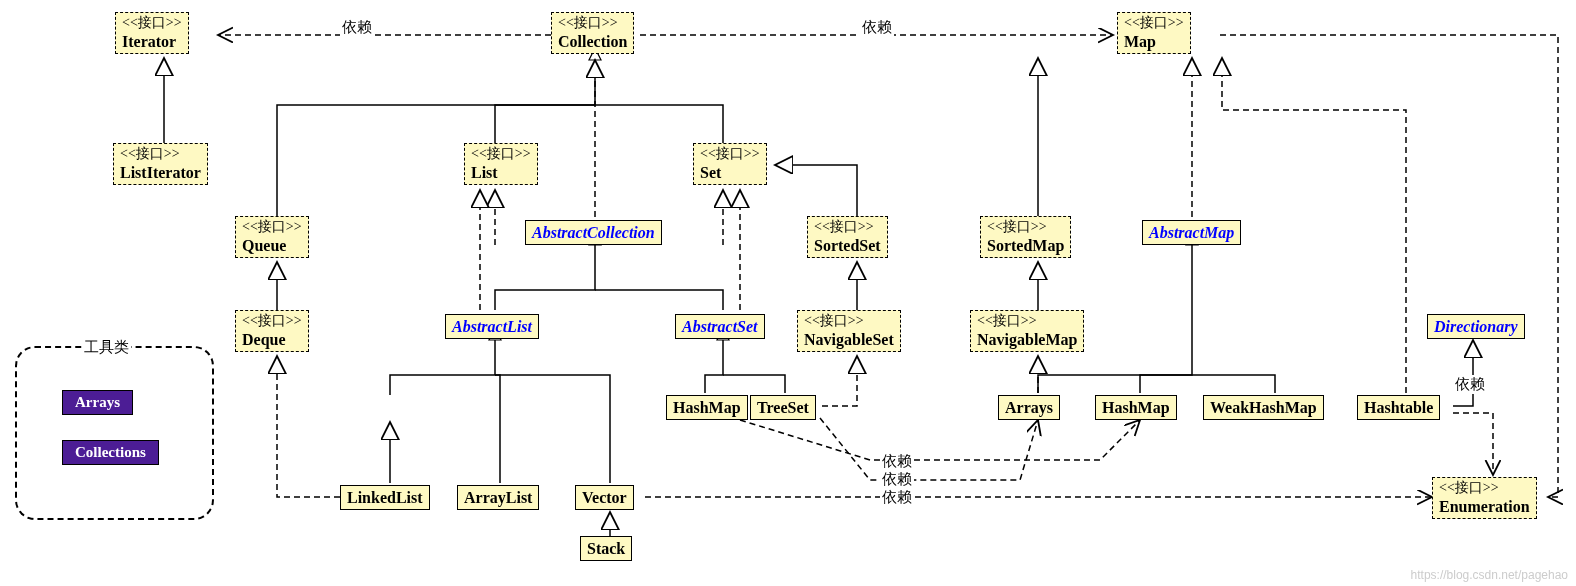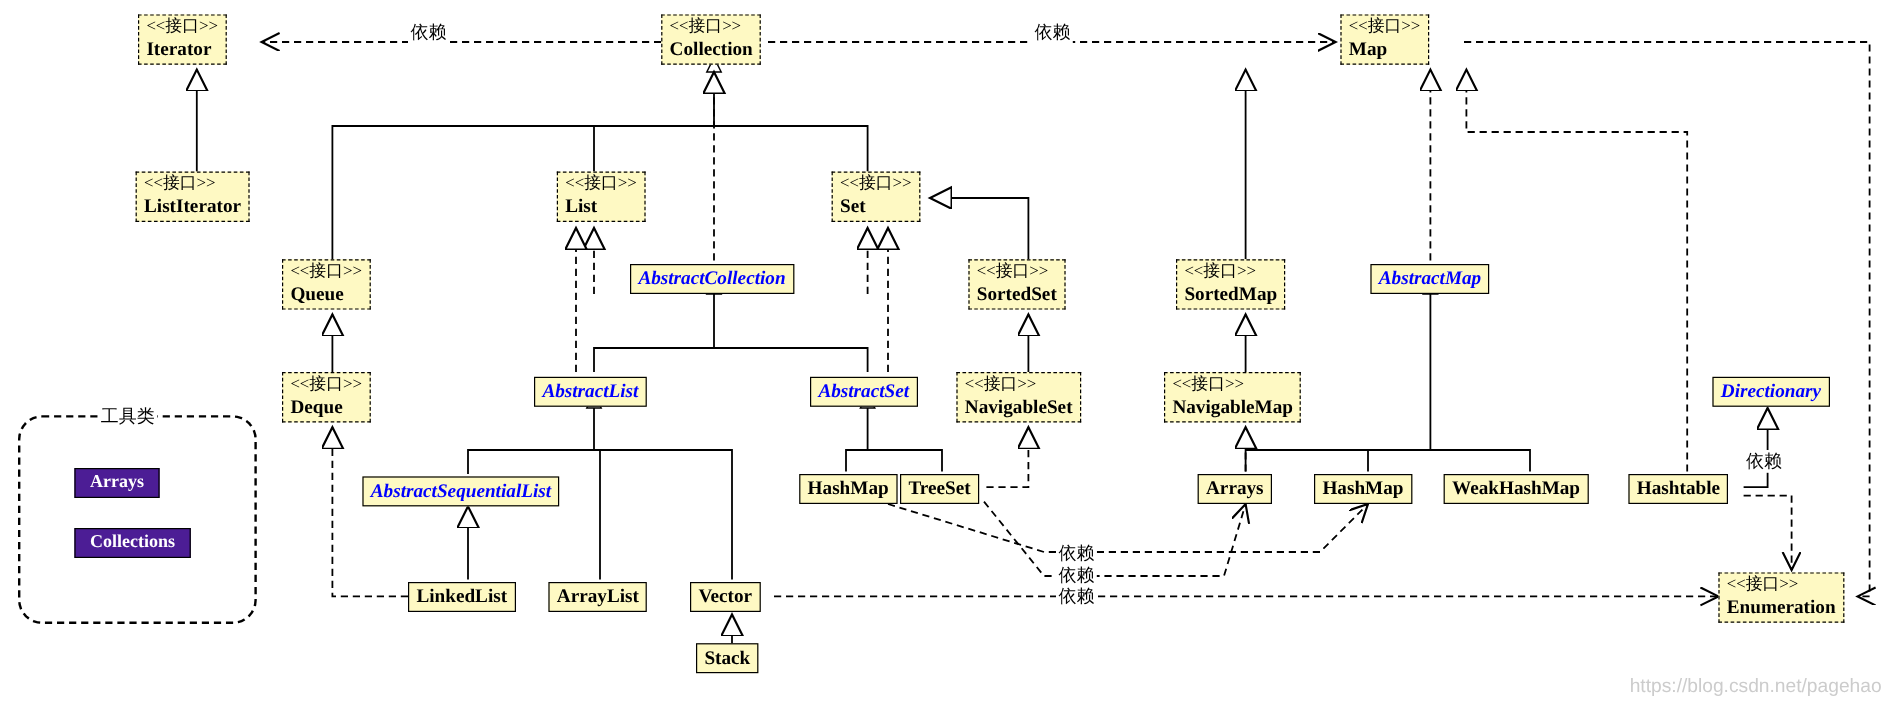--- a/index.html
+++ b/index.html
@@ -5,21 +5,21 @@
 body{margin:0;padding:0;font-family:"Times New Roman",serif;background:#fff}
 .canvas{position:relative;width:1576px;height:586px}
 .box{position:absolute;border:1px solid #000;background:#fef9c3;text-align:left;padding:2px 6px;font-size:16px;font-weight:bold;line-height:1.2}
 .iface{border:1.5px dashed #000}
 .abstract{color:#00f;font-style:italic}
 .stereo{font-size:14px;font-weight:normal;display:block}
 .util{position:absolute;background:#4c1d95;color:#fff;border:1px solid #000;padding:3px 12px;font-size:15px;font-weight:bold}
 .utilbox{position:absolute;border:2px dashed #000;border-radius:20px}
 .lbl{position:absolute;font-size:15px;background:#fff;padding:0 2px}
 svg{position:absolute;top:0;left:0;pointer-events:none}
-.watermark{position:absolute;right:8px;bottom:4px;color:#ccc;font-size:16px;font-family:Arial}
+.watermark{position:absolute;right:8px;bottom:4px;color:#ccc;font-size:12px;font-family:Arial}
 </style>
 </head>
 <body>
 
 <div class="canvas">
 
 <svg width="1576" height="586">
 <defs>
 <marker id="tri" markerWidth="14" markerHeight="14" refX="12" refY="6" orient="auto">
           <path d="M0,0 L12,6 L0,12 Z" fill="#fff" stroke="#000" stroke-width="1.2"></path>
@@ -123,21 +123,20 @@
 <div class="box iface" style="left:980px;top:216px"><span class="stereo">&lt;&lt;接口&gt;&gt;</span><span>SortedMap</span></div>
 <div class="box abstract" style="left:1142px;top:220px">AbstractMap</div>
 
 <div class="box iface" style="left:235px;top:310px"><span class="stereo">&lt;&lt;接口&gt;&gt;</span><span>Deque</span></div>
 <div class="box abstract" style="left:445px;top:314px">AbstractList</div>
 <div class="box abstract" style="left:675px;top:314px">AbstractSet</div>
 <div class="box iface" style="left:797px;top:310px"><span class="stereo">&lt;&lt;接口&gt;&gt;</span><span>NavigableSet</span></div>
 <div class="box iface" style="left:970px;top:310px"><span class="stereo">&lt;&lt;接口&gt;&gt;</span><span>NavigableMap</span></div>
 <div class="box abstract" style="left:1427px;top:314px">Directionary</div>
 
-<div class="box abstract" style="left:302px;top:397px">AbstractSequentialList</div>
 <div class="box" style="left:666px;top:395px">HashMap</div>
 <div class="box" style="left:750px;top:395px">TreeSet</div>
 <div class="box" style="left:998px;top:395px">Arrays</div>
 <div class="box" style="left:1095px;top:395px">HashMap</div>
 <div class="box" style="left:1203px;top:395px">WeakHashMap</div>
 <div class="box" style="left:1357px;top:395px">Hashtable</div>
 
 <div class="box" style="left:340px;top:485px">LinkedList</div>
 <div class="box" style="left:457px;top:485px">ArrayList</div>
 <div class="box" style="left:575px;top:485px">Vector</div>

